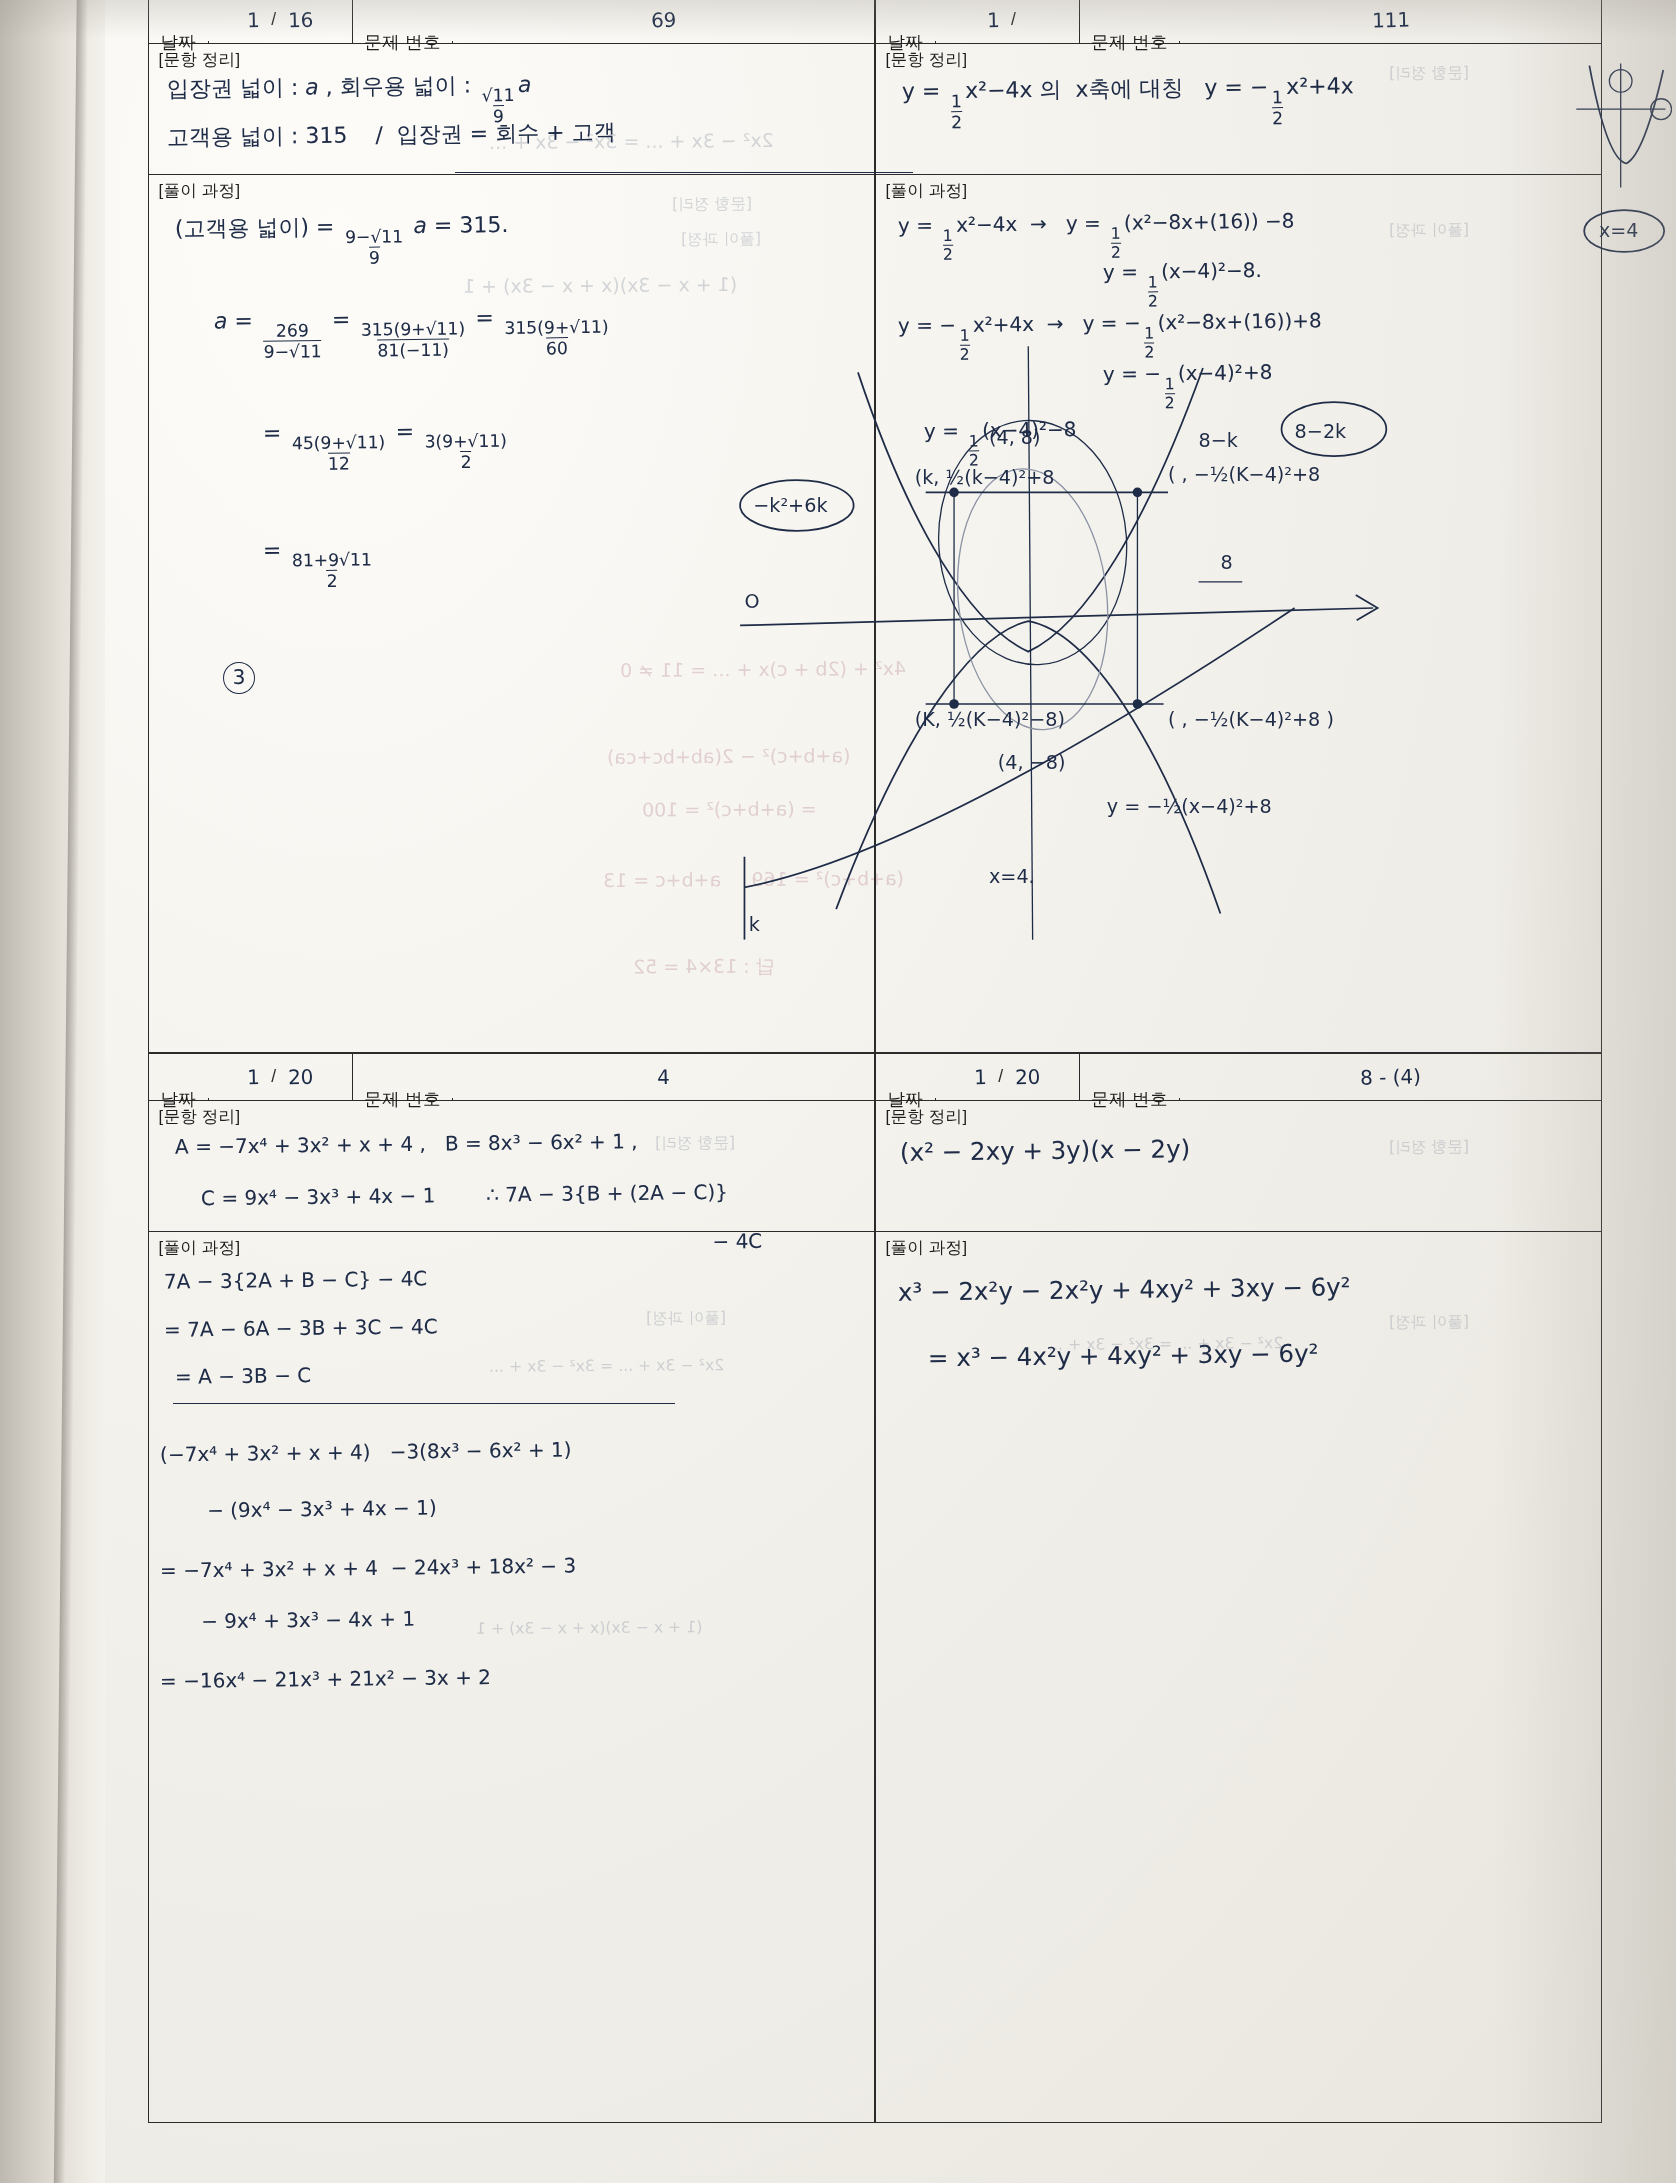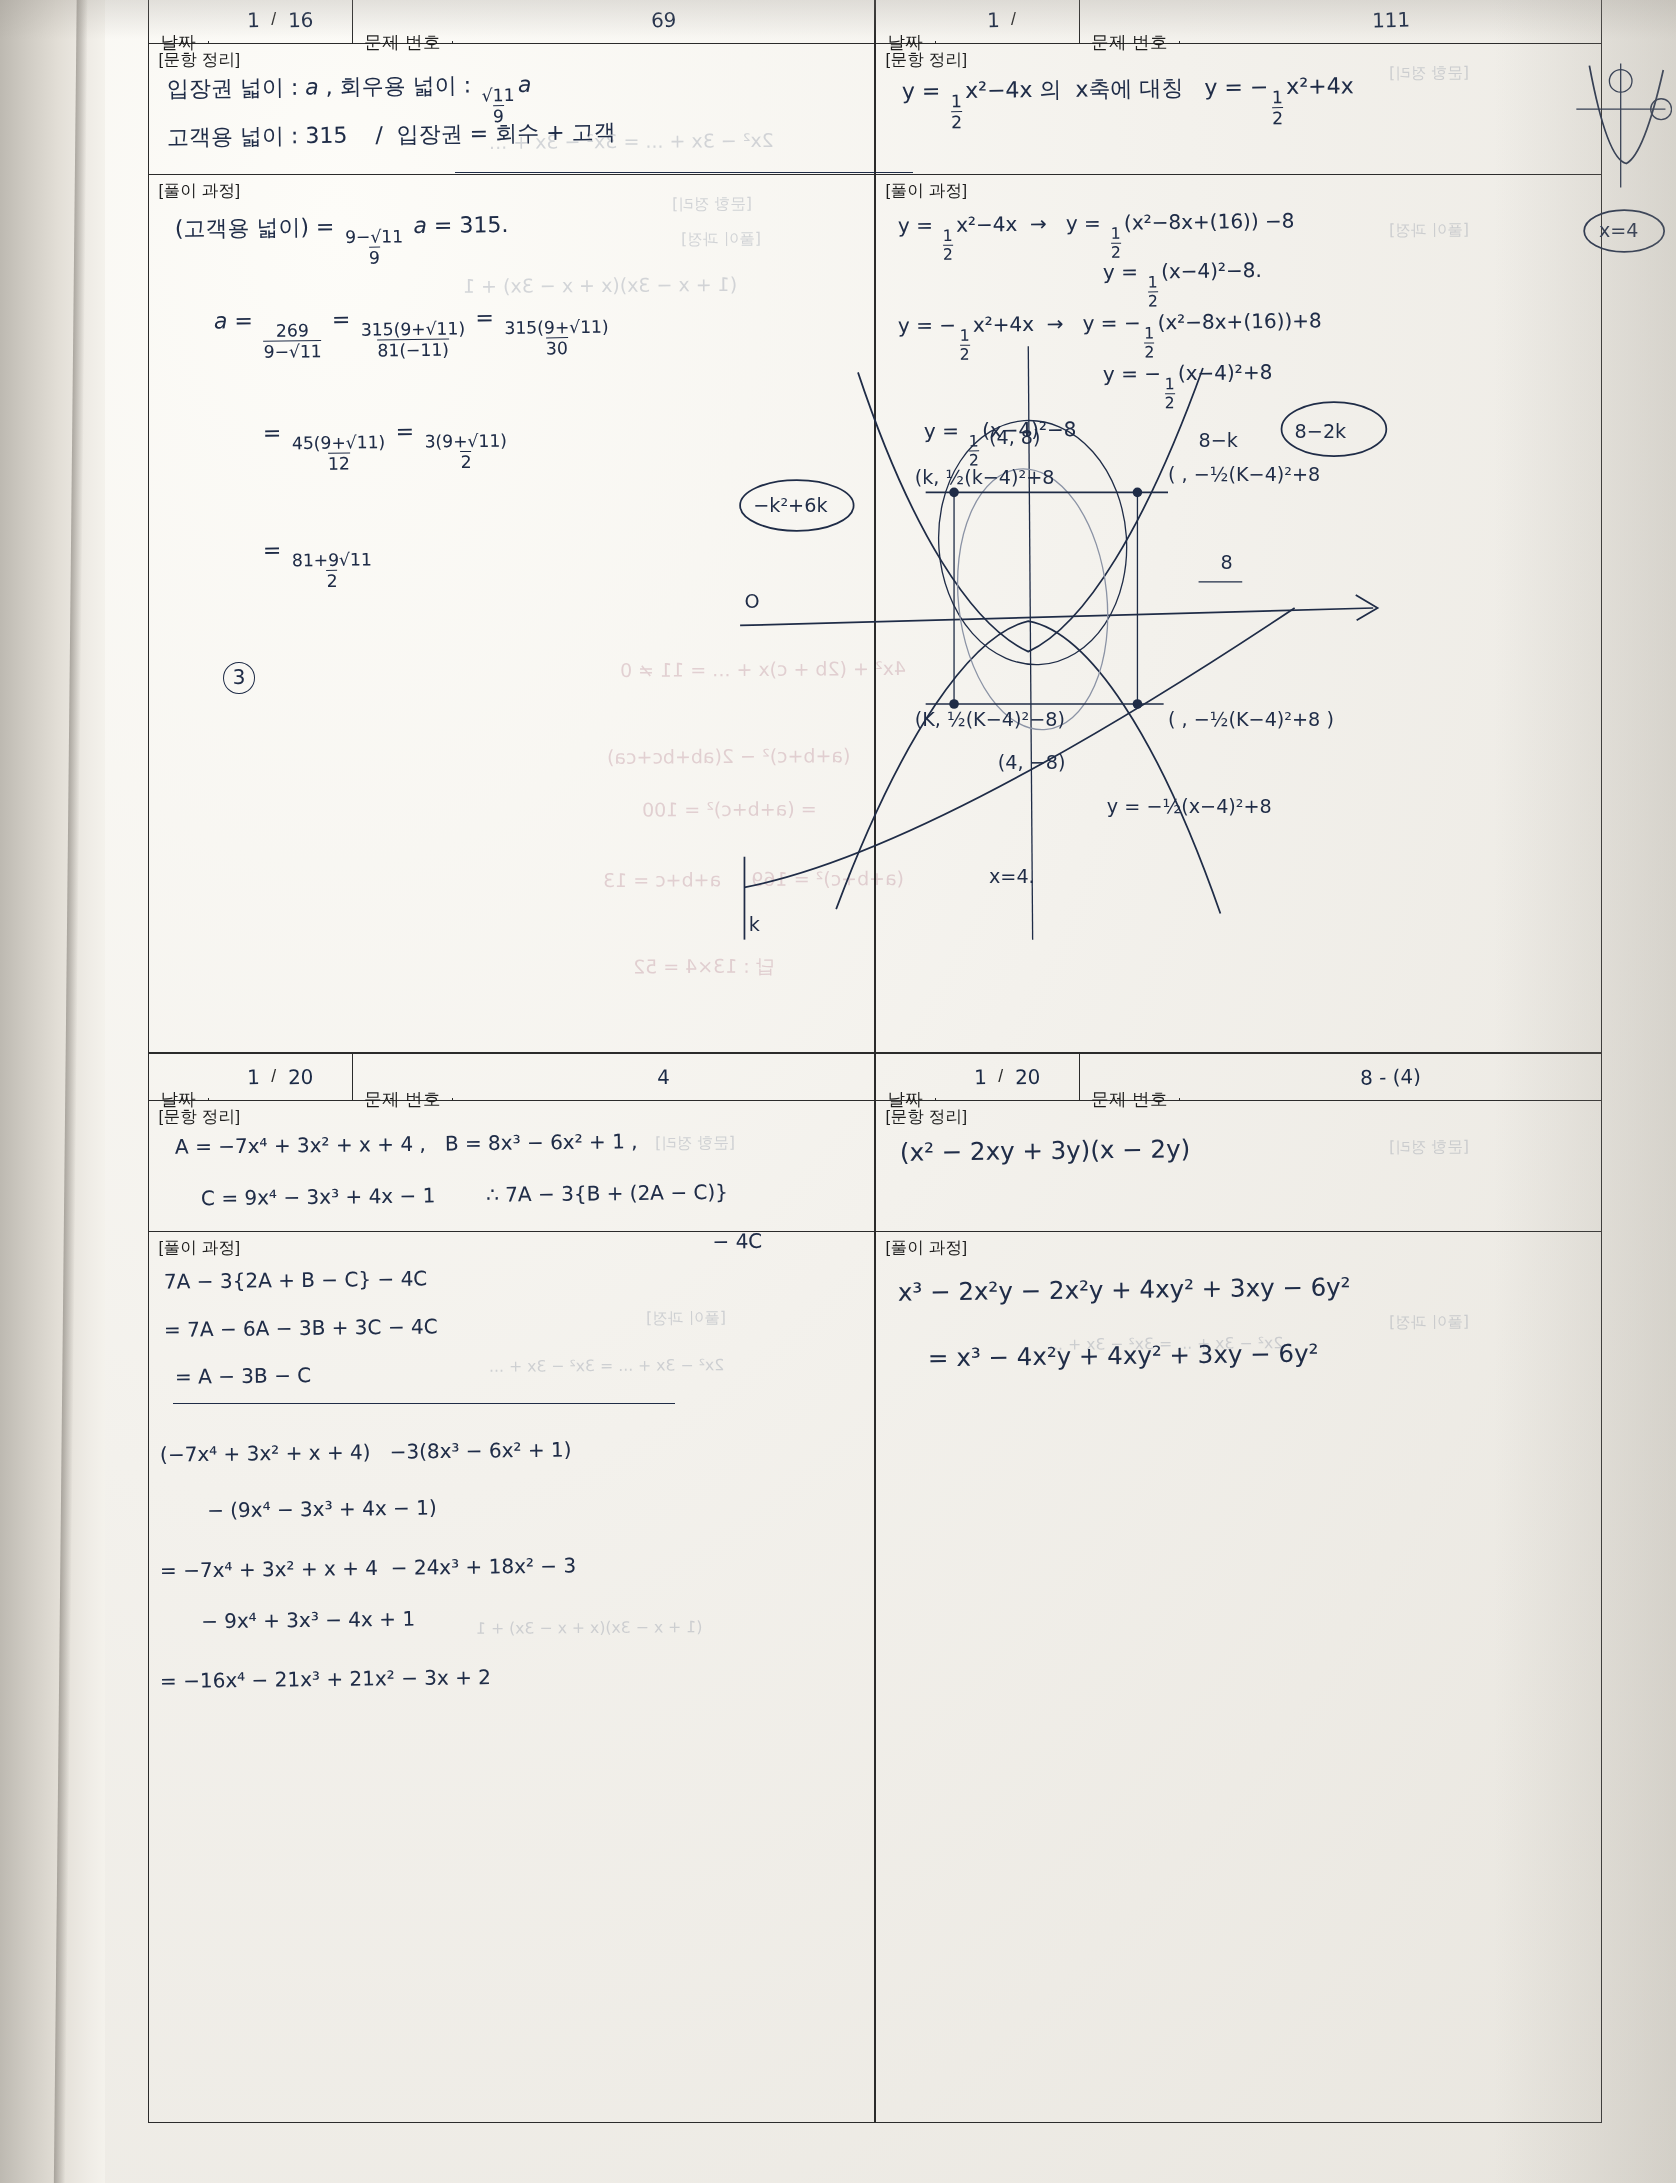--- a/index.html
+++ b/index.html
@@ -206,21 +206,21 @@
 
       <div class="sec" style="left:9.6px; top:52px;">[문항 정리]</div>
       <div class="pen" style="left:17.5px; top:74px;">입장권 넓이 : <i>a</i> , 회우용 넓이 : <span class="frac"><span class="num">√11</span><span class="den">9</span></span><i>a</i></div>
       <div class="pen" style="left:17.5px; top:122px;">고객용 넓이 : 315&nbsp;&nbsp;&nbsp;&nbsp;/&nbsp;&nbsp;입장권 = 회수 + 고객</div>
       <div class="underline-wav" style="left:306px; top:175px; width:458px;"></div>
 
       <div class="sec-rule" style="top:177px;"></div>
       <div class="sec" style="left:9.6px; top:183px;">[풀이 과정]</div>
 
       <div class="pen" style="left:26px; top:214px;">(고객용 넓이) = <span class="frac"><span class="num">9−√11</span><span class="den">9</span></span> <i>a</i> = 315.</div>
-      <div class="pen" style="left:65px; top:306px;"><i>a</i> = <span class="frac"><span class="num">269</span><span class="den">9−√11</span></span> = <span class="frac"><span class="num">315(9+√11)</span><span class="den">81(−11)</span></span> = <span class="frac"><span class="num">315(9+√11)</span><span class="den">30</span></span></div>
+      <div class="pen" style="left:65px; top:306px;"><i>a</i> = <span class="frac"><span class="num">269</span><span class="den">9−√11</span></span> = <span class="frac"><span class="num">315(9+√11)</span><span class="den">81(−11)</span></span> = <span class="frac"><span class="num">315(9+√11)</span><span class="den">60</span></span></div>
       <div class="pen" style="left:114px; top:419px;">= <span class="frac"><span class="num">45(9+√11)</span><span class="den">12</span></span> = <span class="frac"><span class="num">3(9+√11)</span><span class="den">2</span></span></div>
       <div class="pen" style="left:114px; top:537px;">= <span class="frac"><span class="num">81+9√11</span><span class="den">2</span></span></div>
       <div class="pen" style="left:74px; top:664px;"><span class="circled">3</span></div>
     </div>
 
     <div class="cell tr">
       <div class="hdr">
         <div class="lbl">날짜</div>
         <div class="datebox">
           <span class="hw">1</span>

